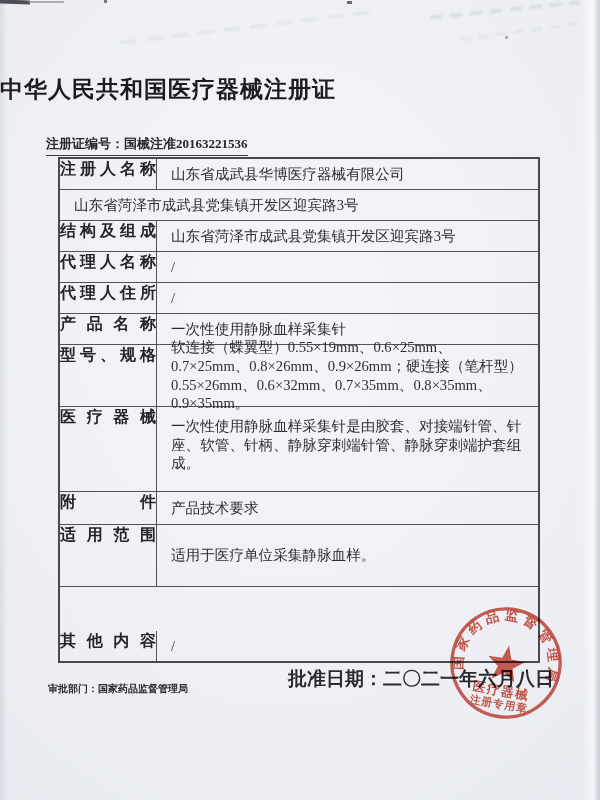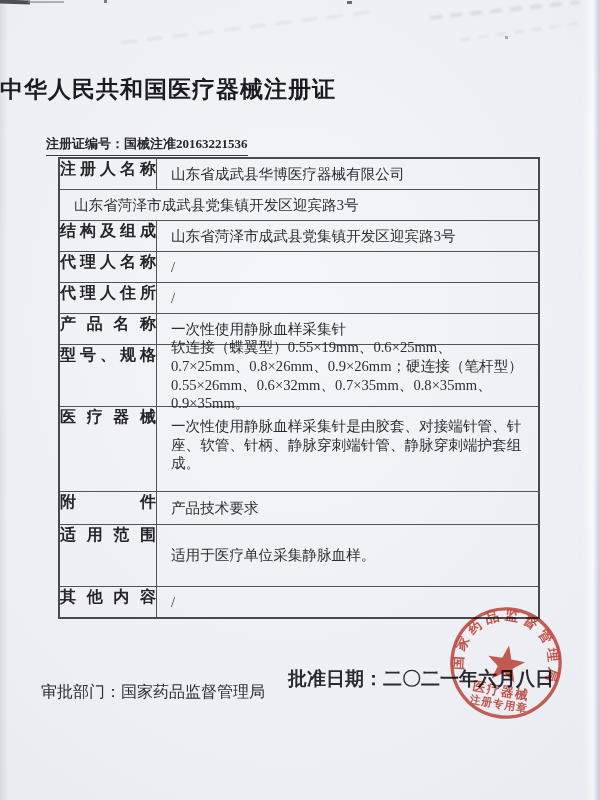--- a/index.html
+++ b/index.html
@@ -41,35 +41,35 @@
     border:2px solid #494952;box-sizing:border-box;
     background:rgba(255,255,255,.06);
   }
   .trow{display:flex;box-sizing:border-box;border-bottom:1.5px solid #52525b;}
   .trow:last-child{border-bottom:none;}
   .r0,.r1,.r2,.r3,.r4,.r5{height:31px;}
   .r6{height:62px;}
   .r7{height:85px;}
   .r8{height:62px;}
   .r9{height:33px;}
-  .r10{height:30px;}
+  .r10{height:30px;margin-top:44px;}
   .r11{height:53px;}
   .lcell{
     width:97px;box-sizing:border-box;border-right:1.5px solid #52525b;
     display:flex;align-items:flex-start;justify-content:center;flex:none;
   }
   .lbl{display:block;width:98px;font-size:16px;font-weight:bold;color:#242429;
     text-align:justify;text-align-last:justify;}
   .vcell{
     flex:1;display:flex;align-items:center;box-sizing:border-box;
     padding-left:14px;padding-right:8px;
   }
   .vcell .val{font-size:14.6px;line-height:1.28;color:#2d2d33;}
   .vtop{align-items:flex-start;padding-top:10px;}
-  .footer-left{position:absolute;left:41px;top:682px;font-size:16px;font-weight:400;color:#2a2a30;}
+  .footer-left{position:absolute;left:48px;top:682px;font-size:10px;font-weight:700;color:#2a2a30;}
   .footer-right{position:absolute;right:46px;top:666px;font-size:19px;font-weight:600;color:#2a2a30;}
   .footer-right .fline{margin-bottom:12px;white-space:nowrap;}
   .stamp{
     position:absolute;left:447px;top:604px;width:118px;height:118px;
     transform:rotate(10deg);mix-blend-mode:multiply;opacity:.88;pointer-events:none;
   }
 </style>
 </head>
 <body>
 

